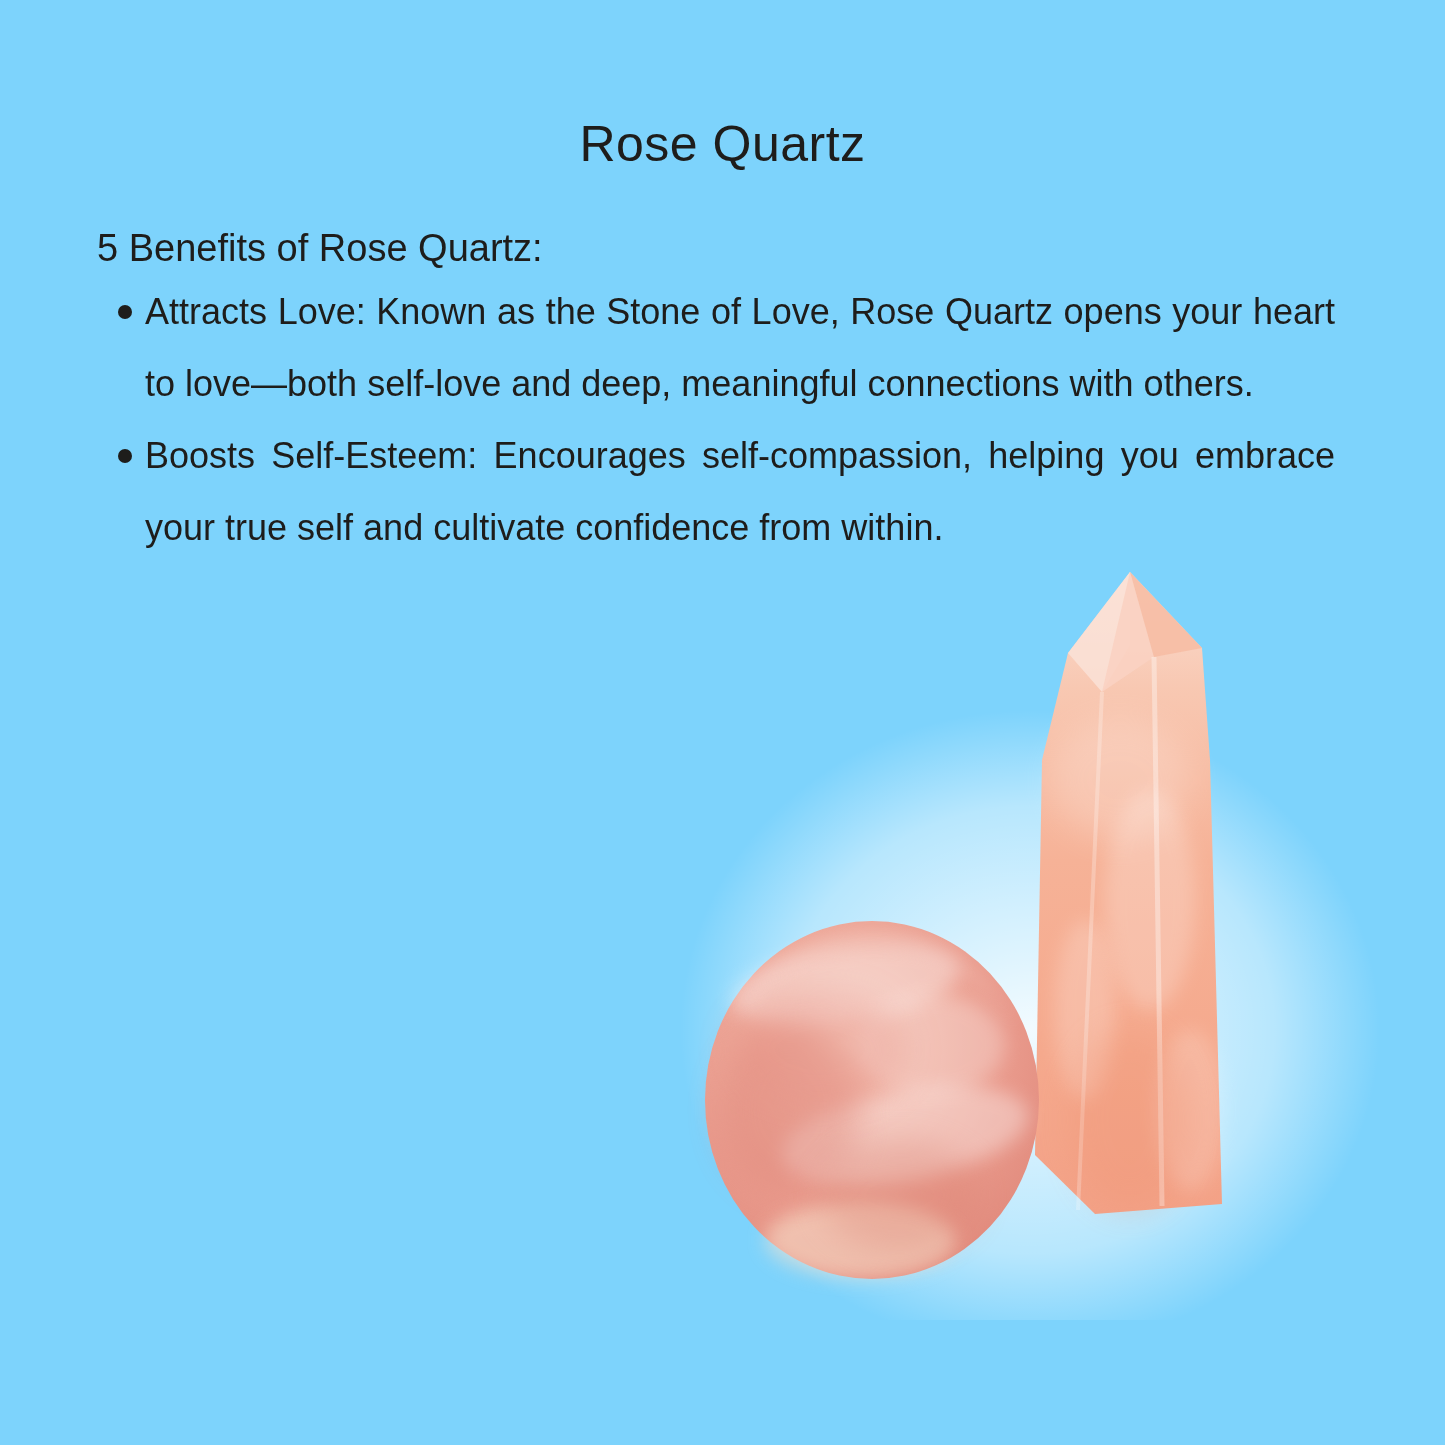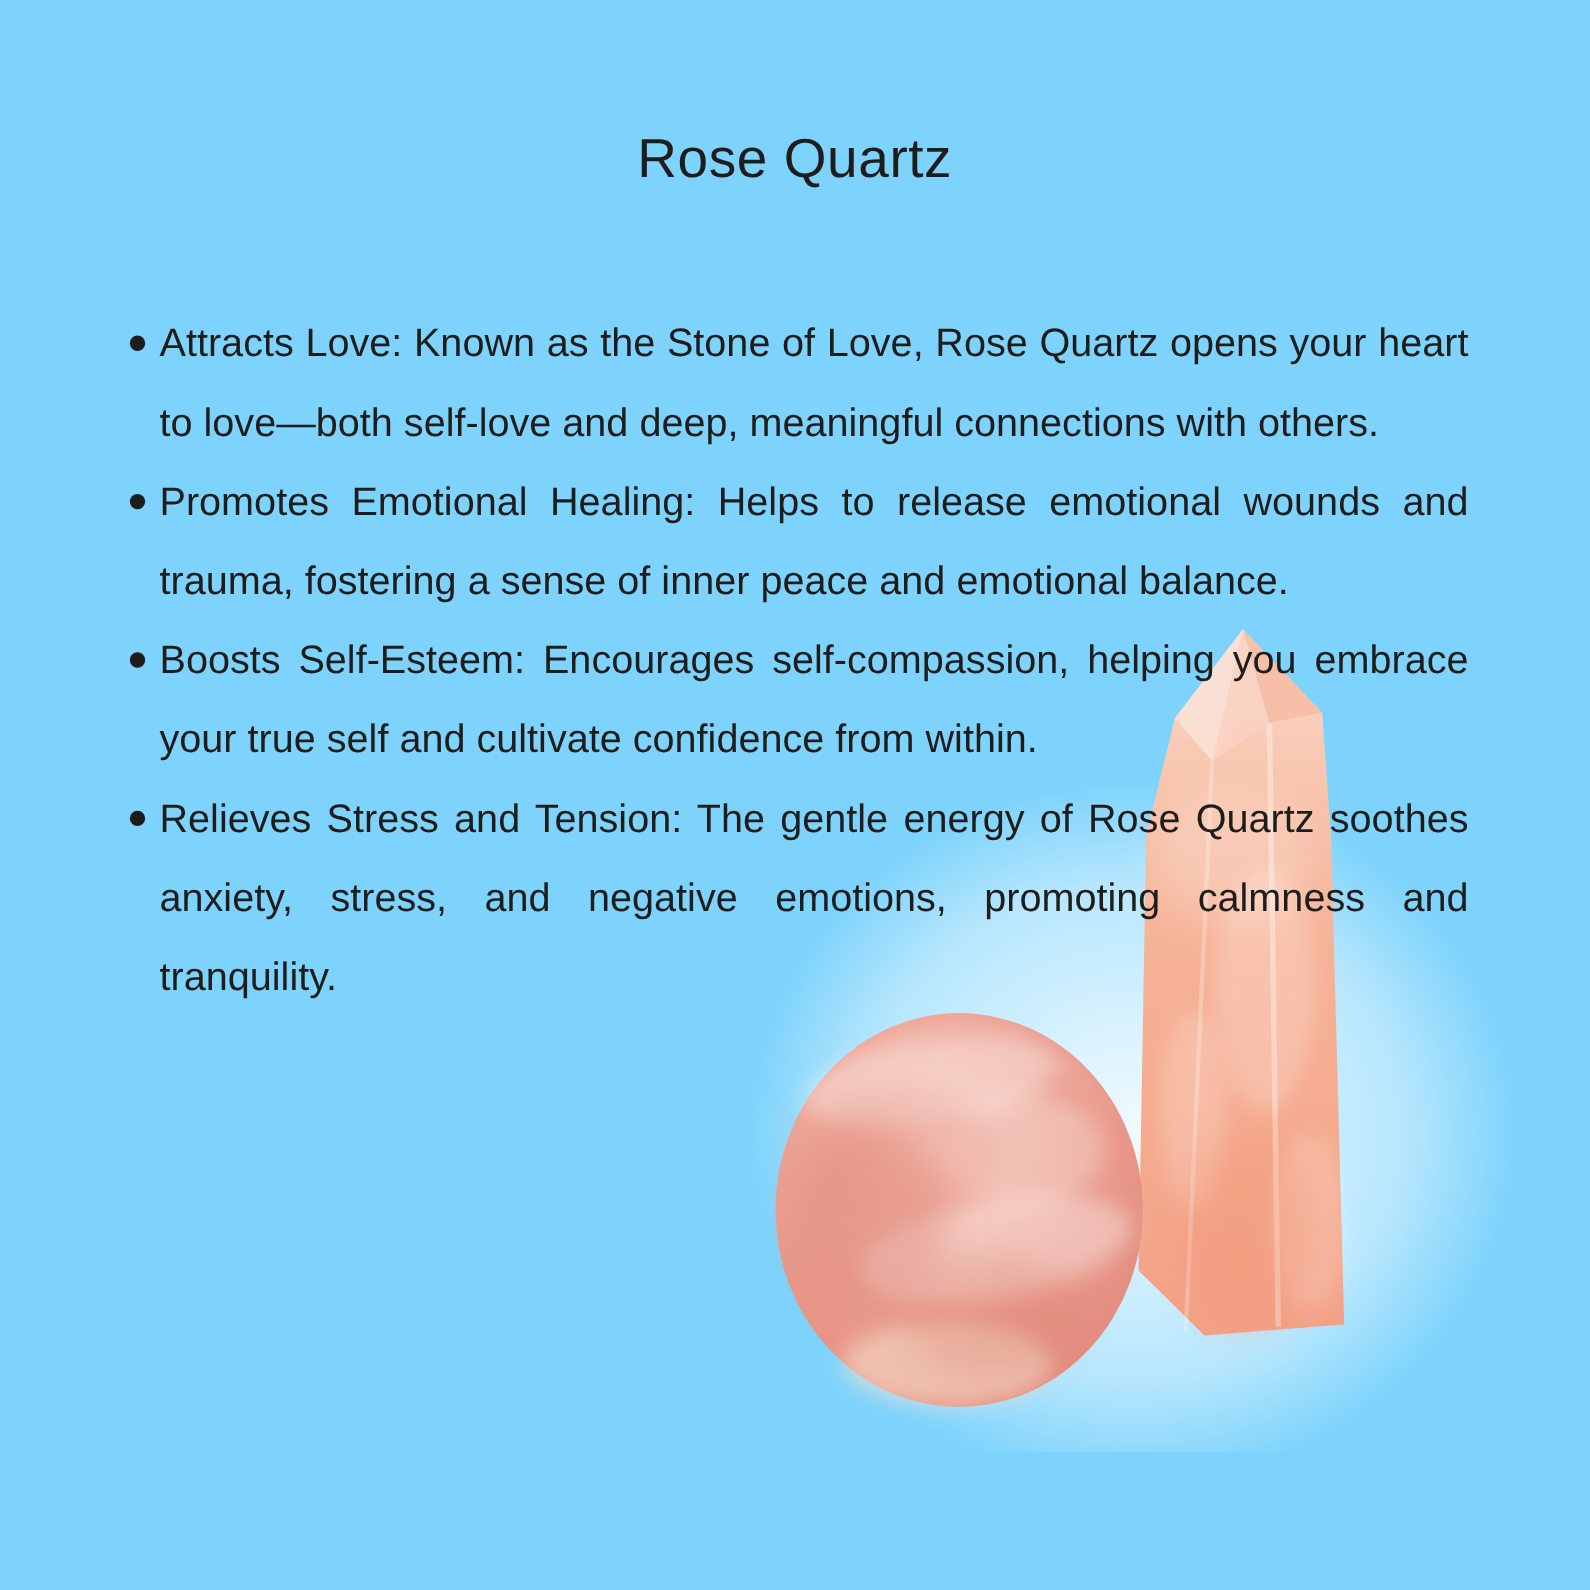--- a/index.html
+++ b/index.html
@@ -144,22 +144,21 @@
       <ellipse cx="900" cy="1195" rx="80" ry="55" fill="#d98070" opacity="0.30" filter="url(#softer)"></ellipse>
       <ellipse cx="820" cy="1050" rx="90" ry="60" fill="#e69184" opacity="0.35" filter="url(#softer)"></ellipse>
 
       <path d="M725 1030 A167 179 0 0 1 1020 1030 A175 190 0 0 0 725 1030 Z" fill="#ffffff" opacity="0.30" filter="url(#soft)"></path>
     </g>
   </svg>
 
   <div class="text-layer">
     <div class="page-title">Rose Quartz</div>
 
+    <div class="section-heading">5 Benefits of Rose Quartz:</div>
 
     <ul class="benefits-list">
       <li>Attracts Love: Known as the Stone of Love, Rose Quartz opens your heart to love—both self-love and deep, meaningful connections with others.</li>
-      <li>Promotes Emotional Healing: Helps to release emotional wounds and trauma, fostering a sense of inner peace and emotional balance.</li>
       <li>Boosts Self-Esteem: Encourages self-compassion, helping you embrace your true self and cultivate confidence from within.</li>
-      <li>Relieves Stress and Tension: The gentle energy of Rose Quartz soothes anxiety, stress, and negative emotions, promoting calmness and tranquility.</li>
     </ul>
   </div>
 
 </div>
 
 </body></html>

